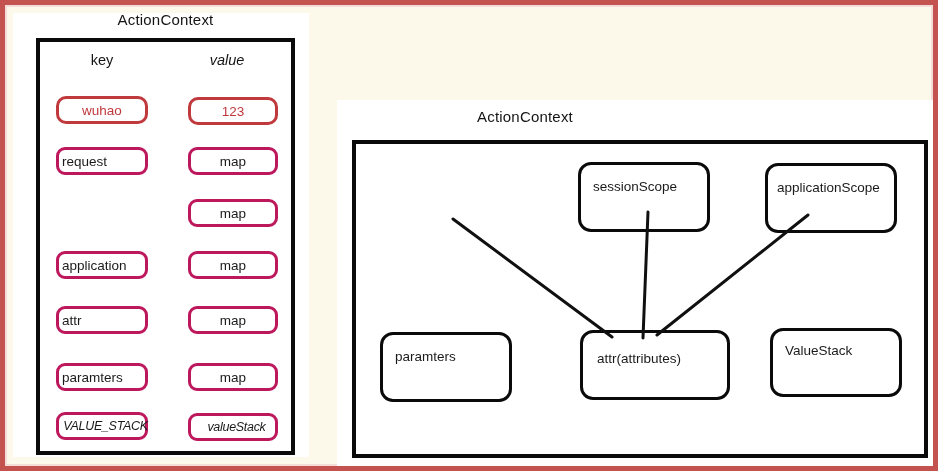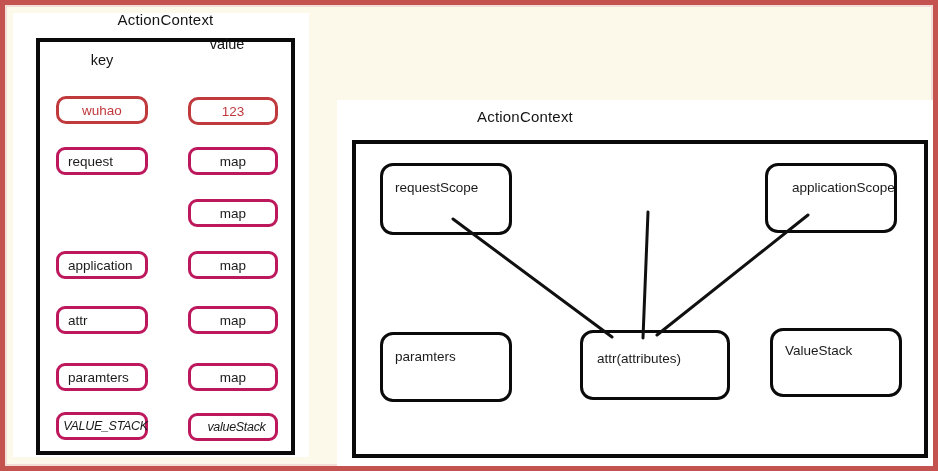--- a/index.html
+++ b/index.html
@@ -32,50 +32,50 @@
   .left-box  { left: 36px;  top: 38px;  width: 259px; height: 417px; }
   .right-box { left: 352px; top: 140px; width: 576px; height: 318px; }
 
   .col-header {
     position: absolute;
     font-size: 14.5px;
     text-align: center;
     color: #141414;
   }
   .hdr-key   { left: 56px;  top: 52px; width: 92px; }
-  .hdr-value { left: 188px; top: 36px; width: 78px; }
+  .hdr-value { left: 188px; top: 52px; width: 78px; font-style: italic; }
 
   .pill {
     position: absolute;
     height: 28px;
     border: 3px solid #be185d;
     border-radius: 9px;
     background: #ffffff;
     display: flex;
     align-items: center;
     font-size: 13.5px;
     white-space: nowrap;
   }
-  .pill-key   { left: 56px;  width: 92px; padding-left: 9px; }
+  .pill-key   { left: 56px;  width: 92px; padding-left: 3px; }
   .pill-value { left: 188px; width: 90px; justify-content: center; padding-left: 0; }
   .pill-red   { border-color: #c0393d; color: #c0393d; border-radius: 10px; justify-content: center; padding-left: 0; }
   .pill-italic { font-style: italic; font-size: 12.5px; justify-content: center; padding-left: 7px; letter-spacing: -0.3px; }
 
   .node {
     position: absolute;
     border: 3px solid #0a0a0a;
     border-radius: 13px;
     background: #ffffff;
     font-size: 13.5px;
     padding: 14px 12px;
     white-space: nowrap;
   }
   .node-request     { left: 380px; top: 163px; width: 132px; height: 72px; }
   .node-session     { left: 578px; top: 162px; width: 132px; height: 70px; }
-  .node-application { left: 765px; top: 163px; width: 132px; height: 70px; padding: 14px 24px; }
+  .node-application { left: 765px; top: 163px; width: 132px; height: 70px; padding: 14px 9px; }
   .node-paramters   { left: 380px; top: 332px; width: 132px; height: 70px; }
   .node-attr        { left: 580px; top: 330px; width: 150px; height: 70px; padding: 18px 14px; }
   .node-valuestack  { left: 770px; top: 328px; width: 132px; height: 69px; padding: 12px 12px; }
 
   .edge-layer {
     position: absolute;
     left: 0; top: 0; width: 938px; height: 471px;
     pointer-events: none;
   }
 </style>
@@ -111,21 +111,21 @@
   <div class="pill pill-key" style="top:363px">paramters</div>
   <div class="pill pill-value" style="top:363px">map</div>
 
   <div class="pill pill-key pill-italic" style="top:412px">VALUE_STACK</div>
   <div class="pill pill-value pill-italic" style="top:413px">valueStack</div>
 
   <div class="panel-title title-right">ActionContext</div>
 
   <div class="outer-box right-box"></div>
 
-  <div class="node node-request">requestScope</div>
+  <div class="node node-session">sessionScope</div>
   <div class="node node-application">applicationScope</div>
   <div class="node node-paramters">paramters</div>
   <div class="node node-attr">attr(attributes)</div>
   <div class="node node-valuestack">ValueStack</div>
 
   <svg class="edge-layer" width="938" height="471" viewBox="0 0 938 471">
     <line x1="453" y1="219" x2="612" y2="337" stroke="#101010" stroke-width="3" stroke-linecap="round"></line>
     <line x1="648" y1="212" x2="643" y2="338" stroke="#101010" stroke-width="3" stroke-linecap="round"></line>
     <line x1="808" y1="215" x2="657" y2="335" stroke="#101010" stroke-width="3" stroke-linecap="round"></line>
   </svg>

